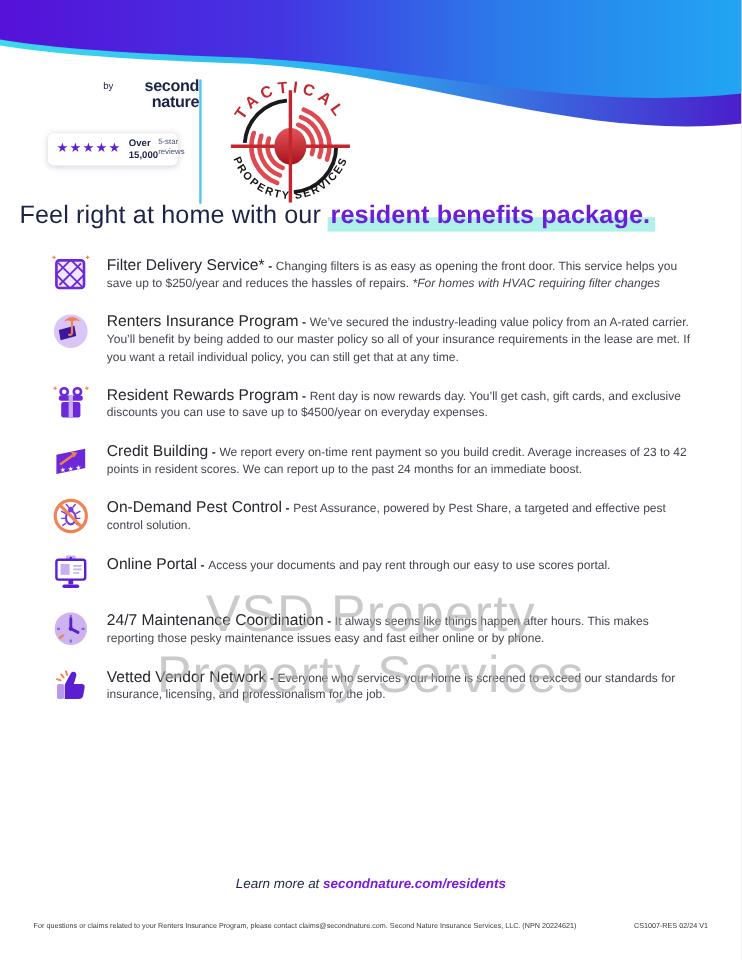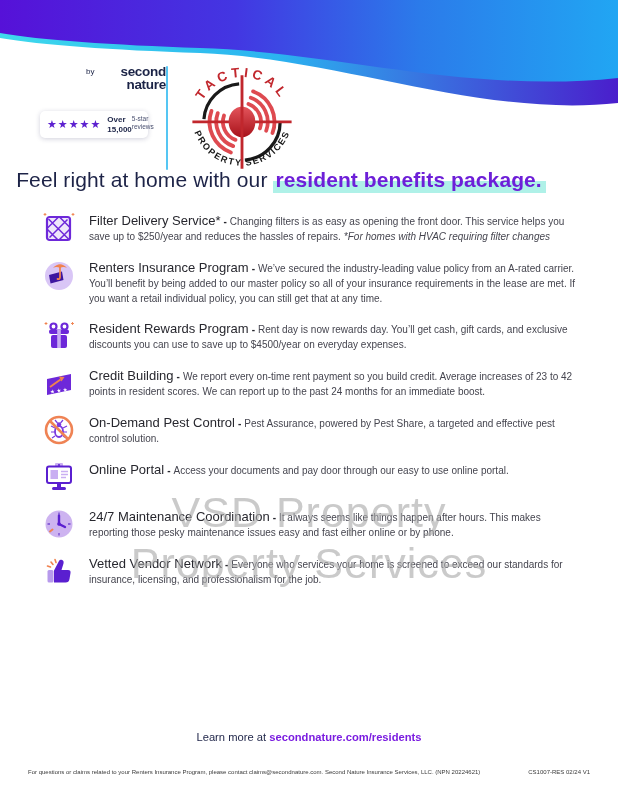--- a/index.html
+++ b/index.html
@@ -35,21 +35,21 @@
   .benefit .text{font-size:10px;line-height:1.42;color:#45454f;padding-top:1px;width:493px;}
   .benefit .title{font-weight:normal;color:#27272e;font-size:13px;}
   .benefit .sep{font-weight:bold;color:#27272e;margin:0 3px;}
   .benefit .note{font-style:italic;margin-left:3px;}
   
   .watermark{position:absolute;top:487px;left:0;width:618px;text-align:center;z-index:5;
              pointer-events:none;font-weight:300;color:#ababab;opacity:.62;
              font-size:43px;line-height:51px;letter-spacing:1px;}
   
   .learn-more{position:absolute;top:731px;left:0;width:618px;text-align:center;
-              font-size:11.2px;color:#1d2347;}
+              font-size:11.2px;color:#1d2347;font-style:italic;}
   .learn-more .lnk{font-weight:bold;color:#7a1ce0;}
   .fineprint{position:absolute;top:769px;left:0;width:618px;display:flex;
              justify-content:space-between;padding:0 28px;box-sizing:border-box;
              font-size:6px;color:#3a3a3a;}
 </style>
 </head>
 <body>
 
 <div class="page">
 
@@ -208,21 +208,21 @@
     <div class="benefit">
       <svg class="icon" viewBox="0 0 34 34">
         <rect x="13" y="3" width="8" height="5" rx="1" fill="#c9aef2"></rect>
         <circle cx="17" cy="5" r="1" fill="#5a1fd0"></circle>
         <rect x="5" y="6.5" width="24" height="16.5" rx="2" fill="#fff" stroke="#5a1fd0" stroke-width="2"></rect>
         <rect x="8.5" y="10" width="7.5" height="9" fill="#c9aef2"></rect>
         <path d="M19 11.5 H26 M19 14.5 H26 M19 17.5 H24" stroke="#c9aef2" stroke-width="1.4"></path>
         <rect x="15" y="23" width="4" height="4" fill="#5a1fd0"></rect>
         <rect x="10" y="27" width="14" height="3" rx="1.5" fill="#5a1fd0"></rect>
       </svg>
-      <div class="text"><span class="title">Online Portal</span><span class="sep">-</span><span>Access your documents and pay door through our easy to use online portal.</span></div>
+      <div class="text"><span class="title">Online Portal</span><span class="sep">-</span><span>Access your documents and pay rent through our easy to use scores portal.</span></div>
     </div>
 
     <div class="benefit">
       <svg class="icon" viewBox="0 0 34 34">
         <circle cx="17" cy="17" r="13.5" fill="#cdb3f0"></circle>
         <path d="M17 5.5 V8 M17 26 V28.5 M5.5 17 H8 M26 17 H28.5" stroke="#8a63d8" stroke-width="1.8"></path>
         <path d="M17 17 V8.8" stroke="#5a1fd0" stroke-width="2.4" stroke-linecap="round"></path>
         <path d="M17 17 L23 20" stroke="#5a1fd0" stroke-width="2.4" stroke-linecap="round"></path>
         <circle cx="17" cy="17" r="1.8" fill="#5a1fd0"></circle>
         <path d="M8 24.5 L10.5 22.5" stroke="#f0824f" stroke-width="2" stroke-linecap="round"></path>

